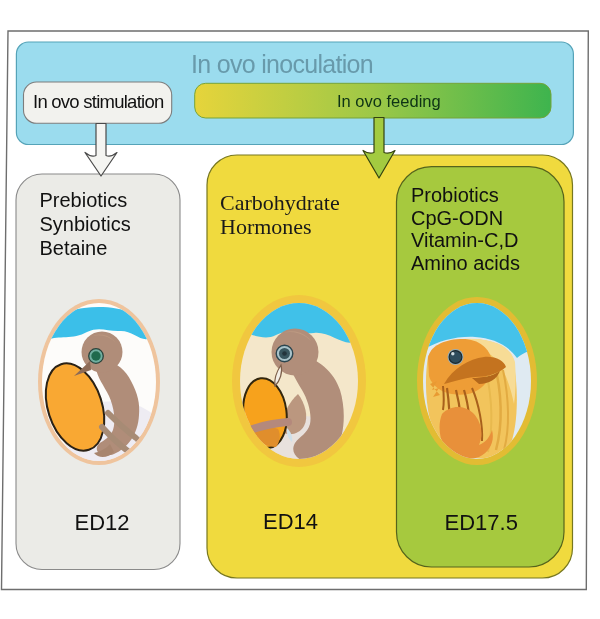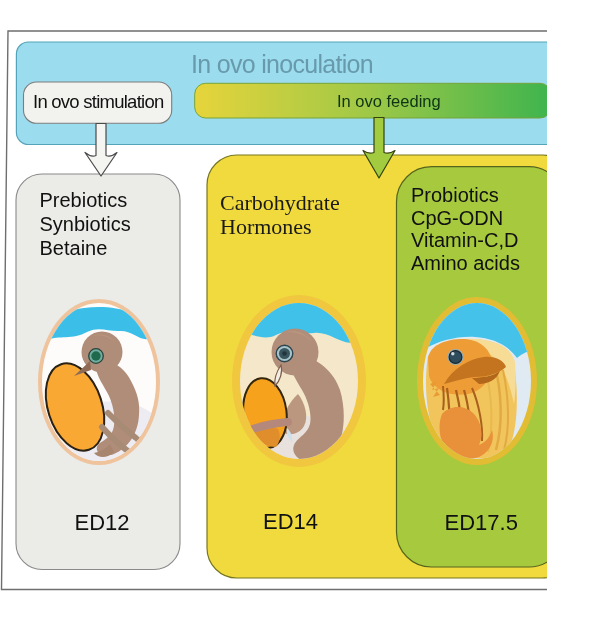--- a/index.html
+++ b/index.html
@@ -1,16 +1,16 @@
 <!DOCTYPE html>
 <html><head>
 <meta charset="utf-8">
 <style>
   html,body{margin:0;padding:0;background:#ffffff;}
-  #canvas{position:relative;width:547px;height:619px;background:#ffffff;overflow:hidden;}
+  #canvas{position:relative;width:600px;height:619px;background:#ffffff;overflow:hidden;}
   svg{display:block;}
   text{font-family:"Liberation Sans",sans-serif;}
 </style>
 </head>
 <body>
 <div id="canvas">
 <svg width="600" height="619" viewBox="0 0 600 619">
 
   <polygon points="8,31 588.3,31 586.3,589.5 1.5,589.5" fill="#ffffff" stroke="#6e6e6e" stroke-width="1.4"></polygon>
 

